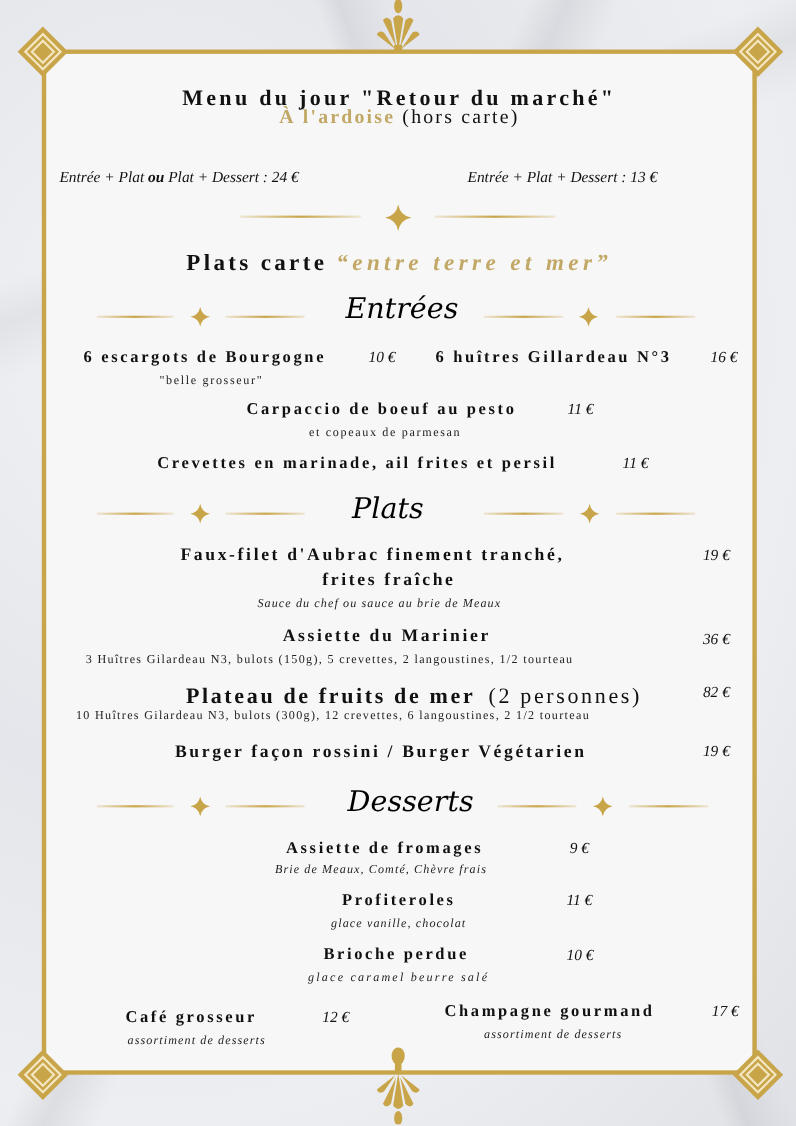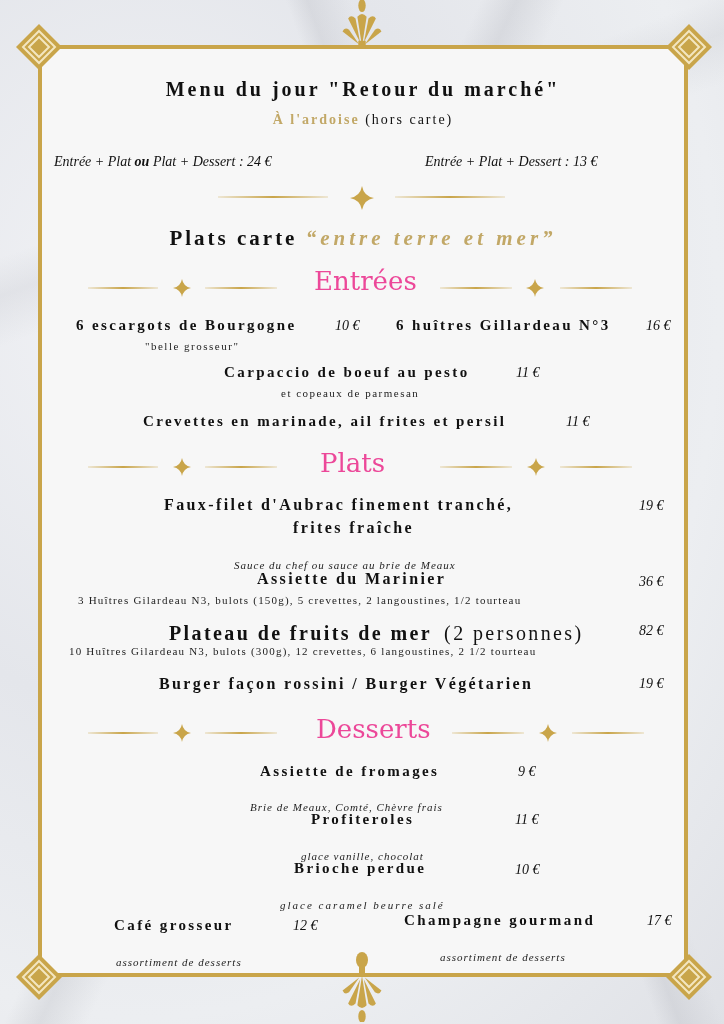--- a/index.html
+++ b/index.html
@@ -20,34 +20,34 @@
   .frame { position:absolute; background:#c9a54a; }
   .frame.top { left:40px; top:45px; width:648px; height:4px; }
   .frame.bottom { left:40px; top:973px; width:648px; height:4px; }
   .frame.left { left:38px; top:45px; width:4px; height:932px; }
   .frame.right { left:684px; top:45px; width:4px; height:932px; }
   .corner { position:absolute; width:50px; height:50px; }
   .fan { position:absolute; width:50px; height:50px; }
 
   .line { position:absolute; left:42px; width:642px; text-align:center; white-space:nowrap; }
   .title { top:78px; font-size:20px; font-weight:bold; letter-spacing:3px; }
-  .sub { top:112px; font-size:14px; letter-spacing:2px; }
+  .sub { top:96px; font-size:18px; letter-spacing:2px; }
   .gold { color:#c2a867; font-weight:bold; }
   .formula { position:absolute; top:154px; font-size:14px; font-style:italic; white-space:nowrap; }
   .notre { top:226px; font-size:21px; font-weight:bold; letter-spacing:3px; }
   .notre .goldit { color:#c2a867; font-style:italic; letter-spacing:4px; }
 
-  .sect { position:absolute; font-family:"DejaVu Serif", serif; font-size:26px; color:#ec4899; white-space:nowrap; }
+  .sect { position:absolute; font-family:"DejaVu Serif", serif; font-style:italic; font-size:26px; color:#000000; white-space:nowrap; }
   .rule { position:absolute; height:2px; background:linear-gradient(90deg, rgba(201,165,74,0.2), #c9a54a, rgba(201,165,74,0.2)); }
   .star { position:absolute; width:18px; height:18px; }
 
   .item { position:absolute; font-weight:bold; font-size:15px; letter-spacing:2.4px; white-space:nowrap; }
   .price { position:absolute; font-style:italic; font-size:14px; white-space:nowrap; }
   .desc { position:absolute; font-size:11px; letter-spacing:1.5px; white-space:nowrap; color:#222; }
-  .desc.it { font-style:italic; letter-spacing:1px;margin-top:16px; }
+  .desc.it { font-style:italic; letter-spacing:1px; }
 </style>
 </head>
 <body>
 
 <div class="marble1"></div>
 <div class="panel"></div>
 
 <div class="frame top"></div>
 <div class="frame bottom"></div>
 <div class="frame left"></div>

